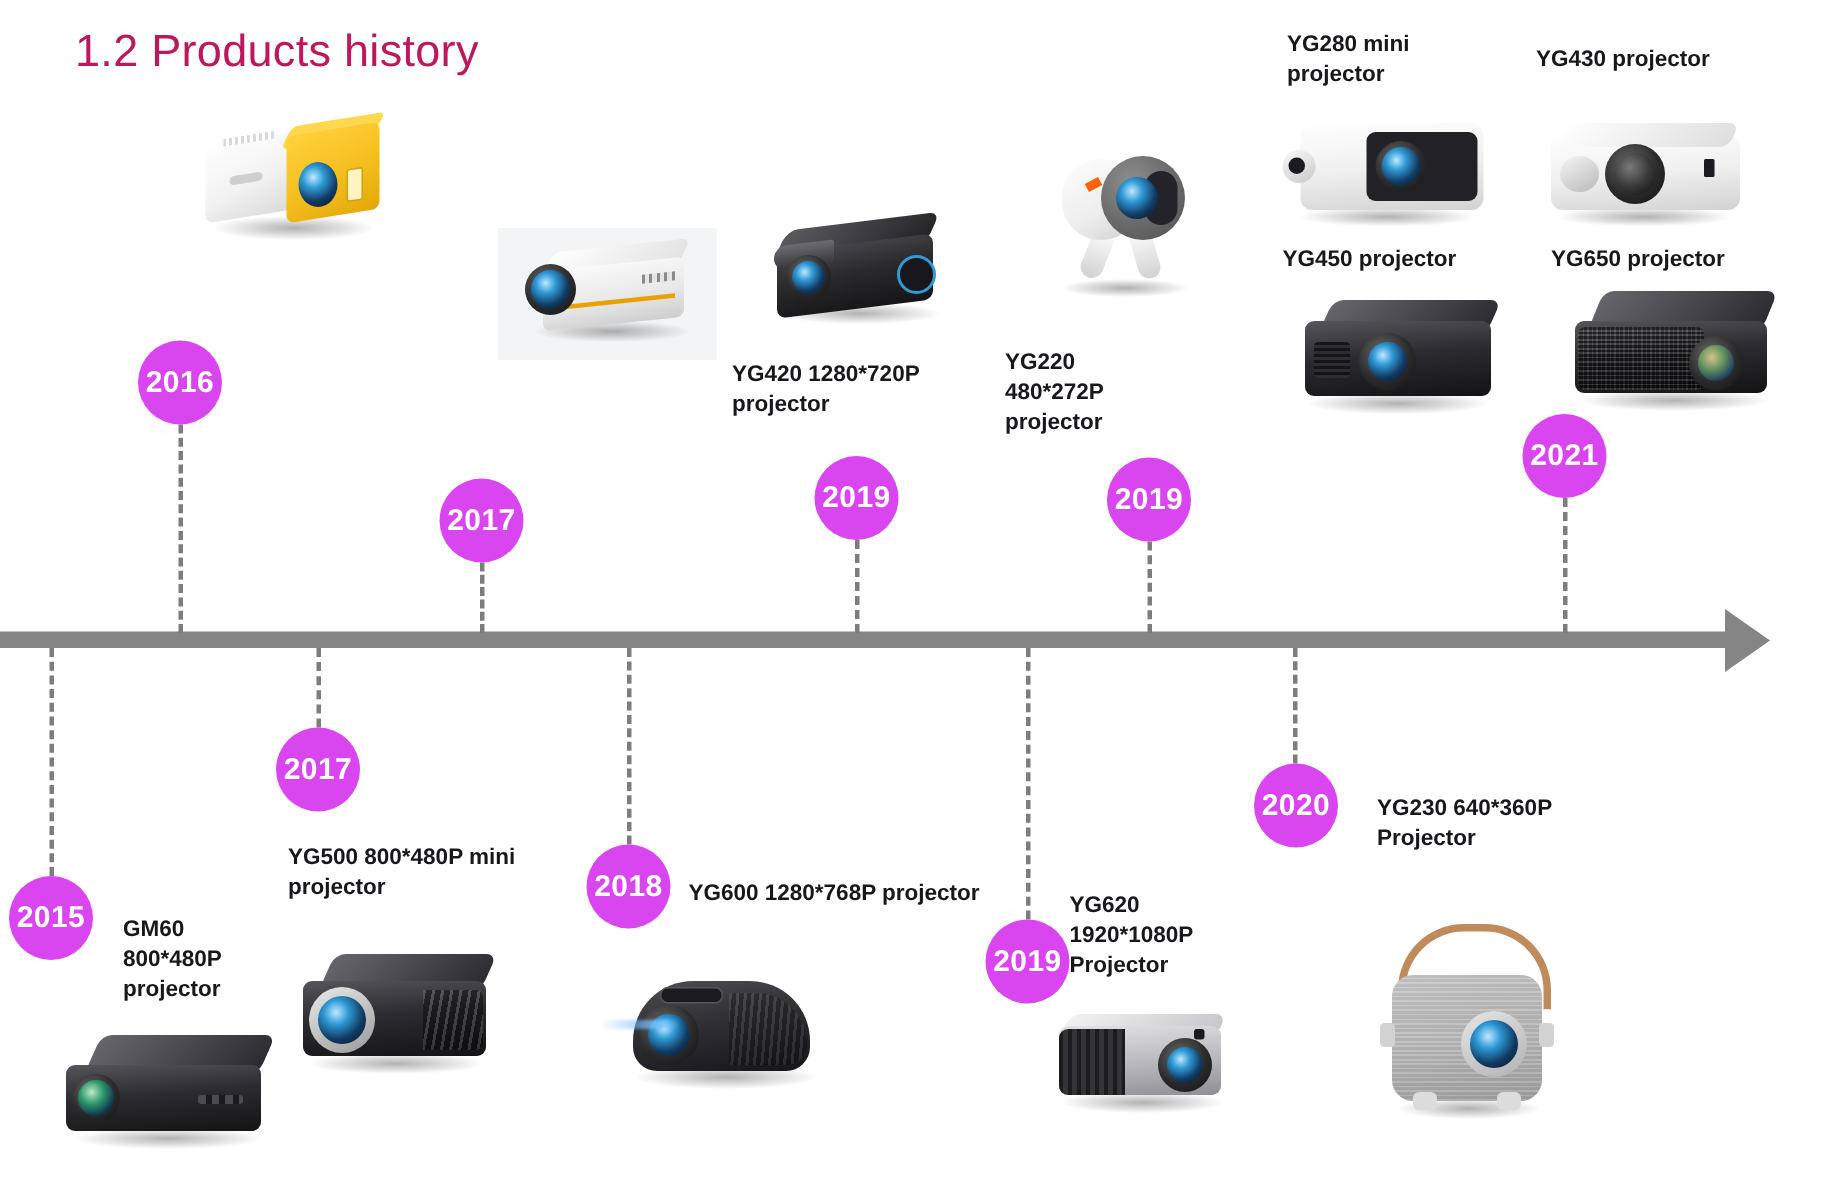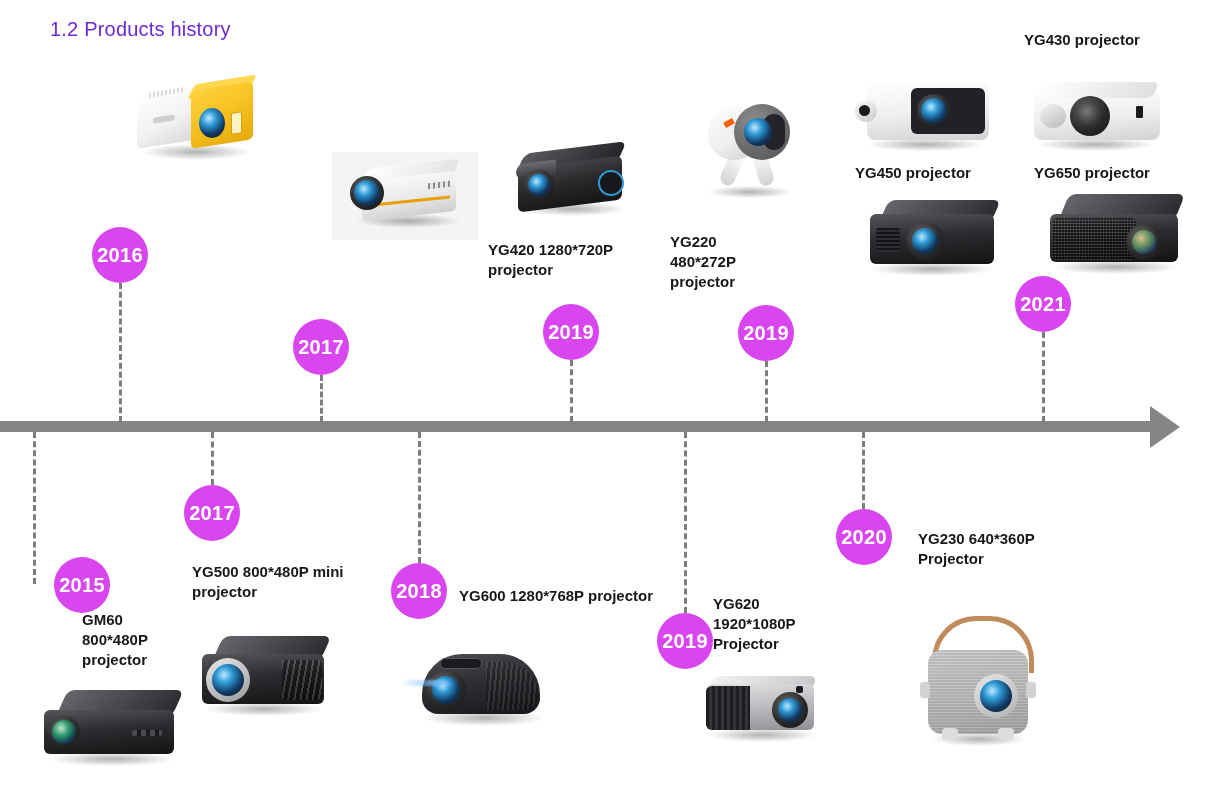--- a/index.html
+++ b/index.html
@@ -8,21 +8,21 @@
     background:#ffffff;
     font-family:"Liberation Sans", sans-serif;
     overflow:hidden;
     position:relative;
   }
   #stage{position:absolute;left:0;top:0;width:1222px;height:786px;}
 
   
   .page-title{
     position:absolute;left:50px;top:18px;
-    font-size:20px;font-weight:400;color:#6d28d9;
+    font-size:30px;font-weight:400;color:#be185d;
     letter-spacing:.2px;white-space:nowrap;
   }
 
   
   .axis-bar{
     position:absolute;left:0;top:421px;height:11px;
     background:#858585;
   }
   .axis-head{
     position:absolute;top:406px;
@@ -275,35 +275,36 @@
   <div class="stem" style="left:418px;top:432px;height:131px;"></div>
   <div class="stem" style="left:684px;top:432px;height:181px;"></div>
   <div class="stem" style="left:862px;top:432px;height:77px;"></div>
 
   <div class="year-bubble" style="left:92px;top:227px;">2016</div>
   <div class="year-bubble" style="left:293px;top:319px;">2017</div>
   <div class="year-bubble" style="left:543px;top:304px;">2019</div>
   <div class="year-bubble" style="left:738px;top:305px;">2019</div>
   <div class="year-bubble" style="left:1015px;top:276px;">2021</div>
 
-  <div class="year-bubble" style="left:6px;top:557px;margin-left:48px;">2015</div>
+  <div class="year-bubble" style="left:6px;top:584px;">2015</div>
   <div class="year-bubble" style="left:184px;top:485px;">2017</div>
   <div class="year-bubble" style="left:391px;top:563px;">2018</div>
   <div class="year-bubble" style="left:657px;top:613px;">2019</div>
   <div class="year-bubble" style="left:836px;top:509px;">2020</div>
 
   <div class="prod-label" style="left:488px;top:240px;width:175px;">YG420 1280*720P projector</div>
   <div class="prod-label" style="left:670px;top:232px;width:110px;">YG220 480*272P projector</div>
 
   <div class="prod-label" style="left:82px;top:610px;width:96px;">GM60 800*480P projector</div>
   <div class="prod-label" style="left:192px;top:562px;width:190px;">YG500 800*480P mini projector</div>
   <div class="prod-label" style="left:459px;top:586px;width:250px;white-space:nowrap;">YG600 1280*768P projector</div>
   <div class="prod-label" style="left:713px;top:594px;width:105px;">YG620 1920*1080P Projector</div>
   <div class="prod-label" style="left:918px;top:529px;width:150px;">YG230 640*360P Projector</div>
 
+  <div class="prod-label" style="left:858px;top:20px;width:110px;">YG280 mini projector</div>
   <div class="prod-label" style="left:1024px;top:30px;width:150px;white-space:nowrap;">YG430 projector</div>
   <div class="prod-label" style="left:855px;top:163px;width:150px;white-space:nowrap;">YG450 projector</div>
   <div class="prod-label" style="left:1034px;top:163px;width:150px;white-space:nowrap;">YG650 projector</div>
 
 
   <div class="art yg300" style="left:137px;top:78px;width:120px;height:84px;">
     <div class="shadow" style="left:6px;top:66px;width:106px;height:16px;"></div>
     <div class="body-w"></div>
     <div class="vent"></div>
     <div class="slot"></div>

